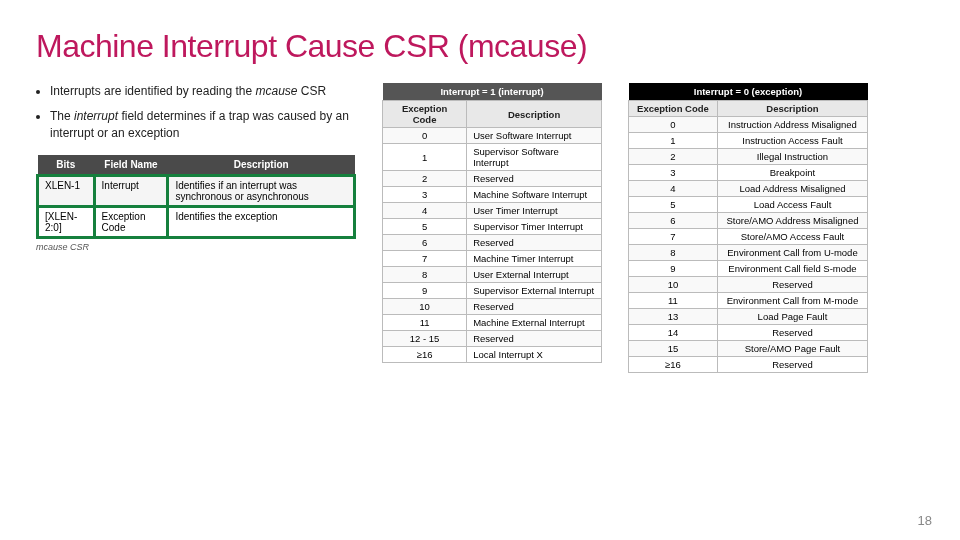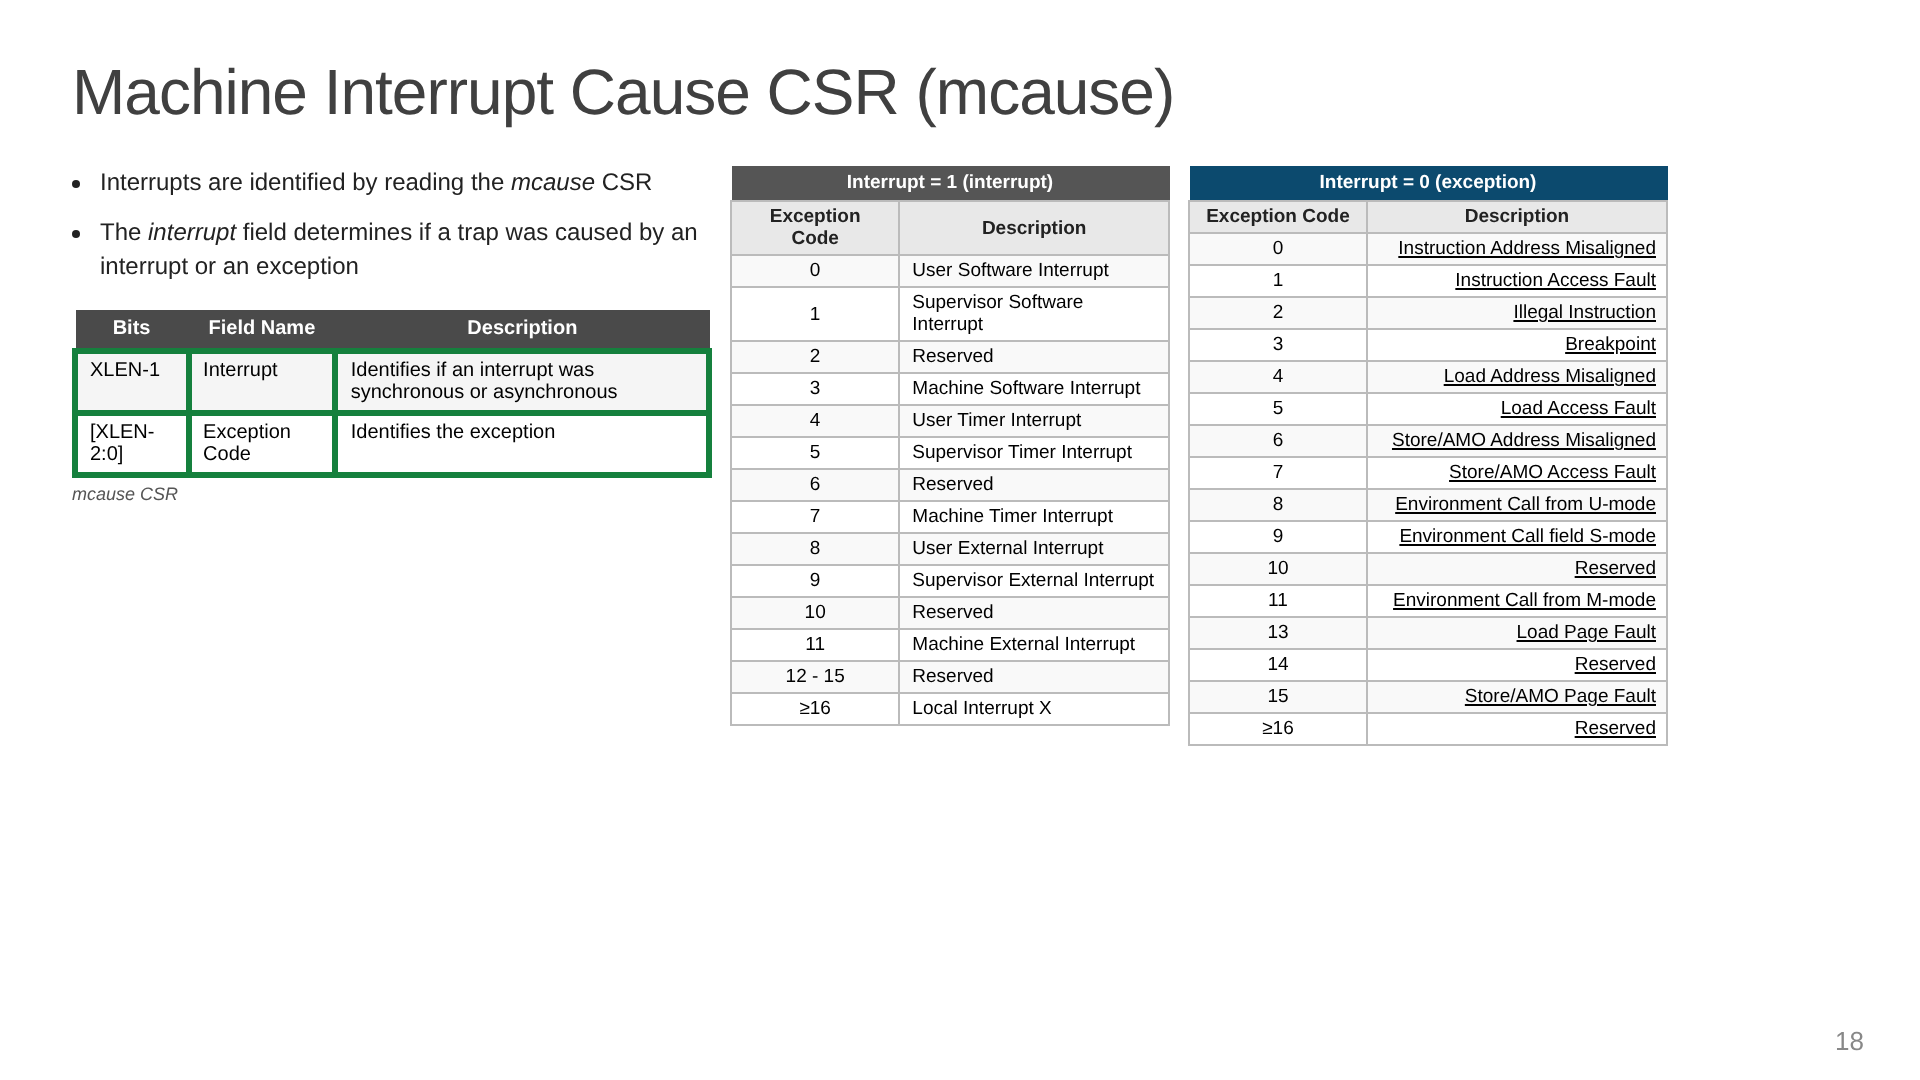--- a/index.html
+++ b/index.html
@@ -13,27 +13,27 @@
     }
     .slide {
       width: 960px;
       height: 540px;
       padding: 28px 36px 20px 36px;
       position: relative;
     }
     .title {
       font-size: 32px;
       font-weight: 400;
-      color: #404040;
+      color: #be185d;
       margin-bottom: 18px;
       letter-spacing: -0.5px;
     }
     .content-area {
       display: flex;
-      gap: 9px;
+      gap: 26px;
     }
     .left-panel {
       flex: 0 0 320px;
     }
     .bullets {
       font-size: 12px;
       color: #222;
       margin-bottom: 14px;
     }
     .bullets li {
@@ -108,42 +108,41 @@
       text-align: left;
     }
     .interrupt-table tr:nth-child(odd) td { background: #f9f9f9; }
     .interrupt-table tr:nth-child(even) td { background: #fff; }
     .exception-table {
       border-collapse: collapse;
       font-size: 9.5px;
       width: 100%;
     }
     .exception-table .header-row th {
-      background: #0c4a6e;
+      background: #000000;
       color: #fff;
       padding: 3px 6px;
       text-align: center;
       font-weight: 600;
     }
     .exception-table .col-header th {
       background: #e8e8e8;
       color: #222;
       padding: 2px 6px;
       text-align: center;
       font-weight: 600;
       border: 1px solid #bbb;
     }
     .exception-table td {
       border: 1px solid #bbb;
       padding: 2px 5px;
       text-align: center;
     }
     .exception-table td.desc {
-      text-align: right;
-      text-decoration: underline;
+      text-align: center;
     }
     .exception-table tr:nth-child(odd) td { background: #f9f9f9; }
     .exception-table tr:nth-child(even) td { background: #fff; }
     .page-num {
       position: absolute;
       bottom: 12px;
       right: 28px;
       font-size: 13px;
       color: #888;
       text-align: center;

